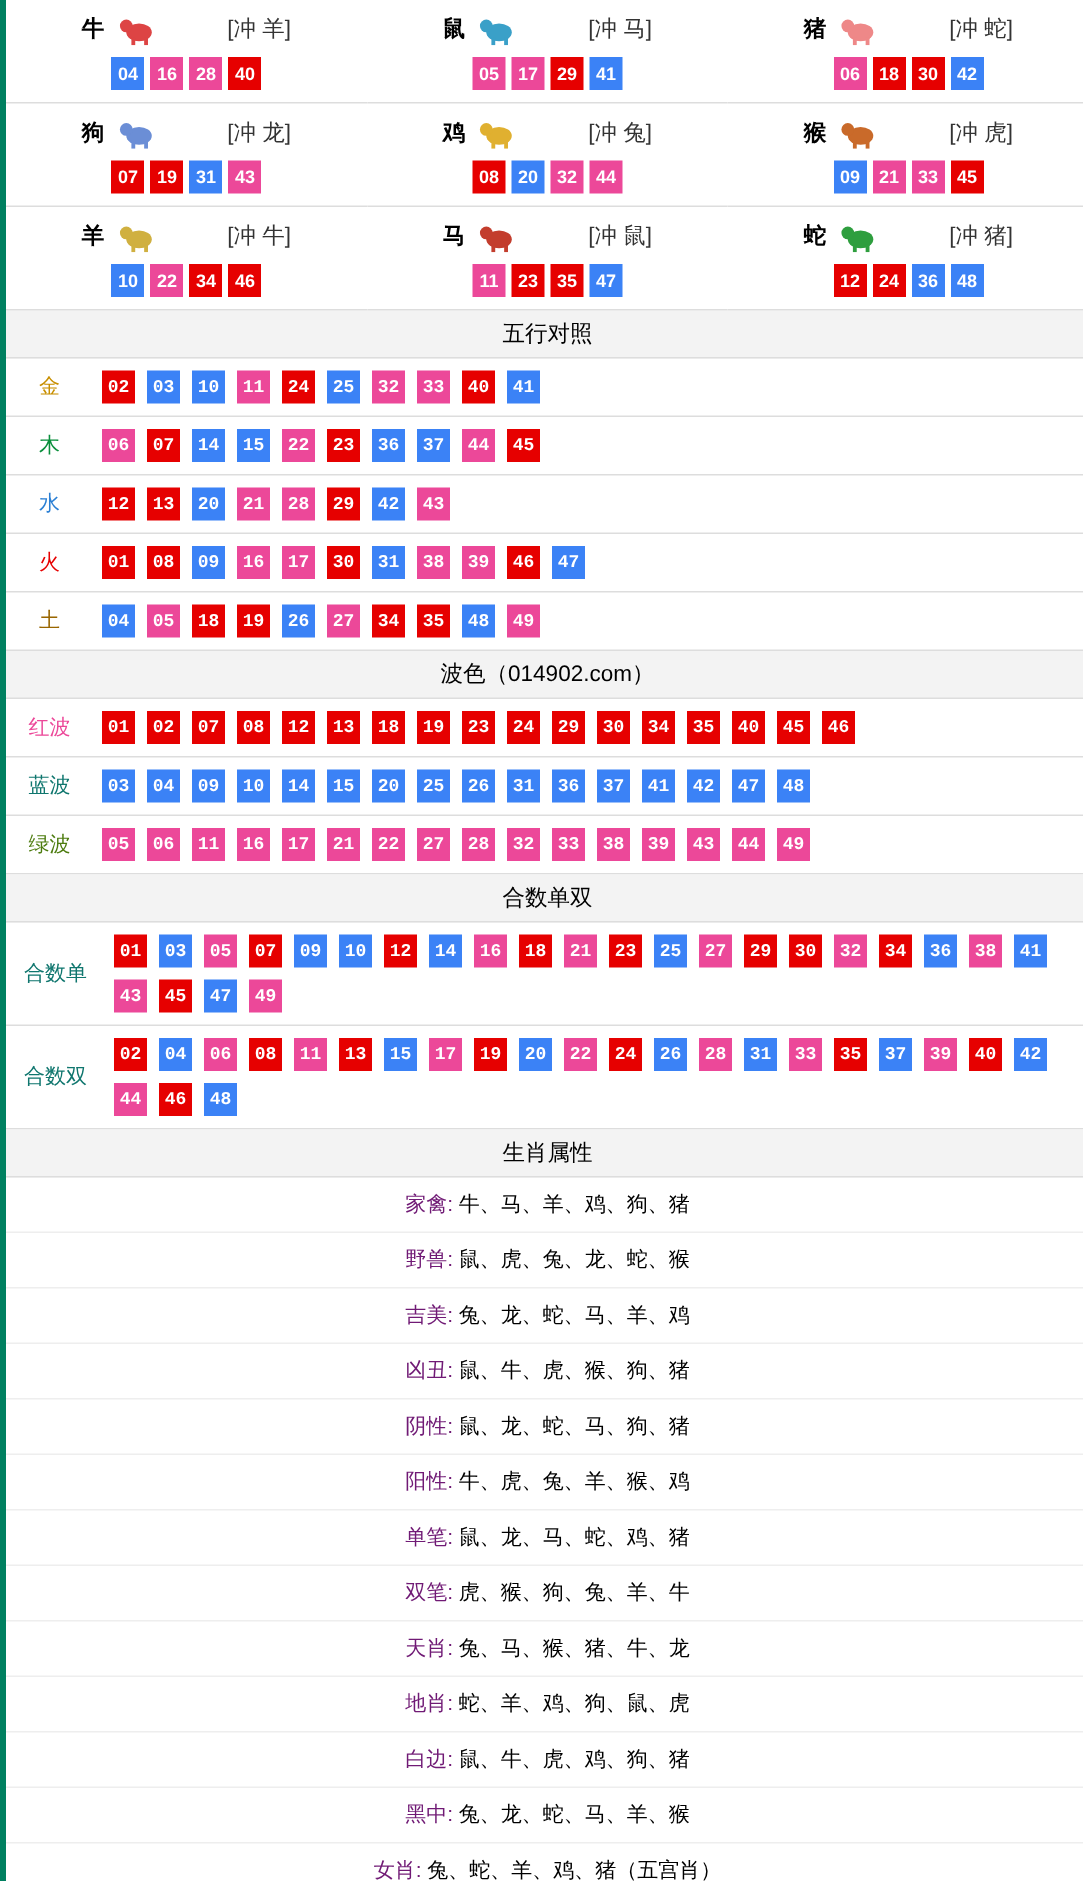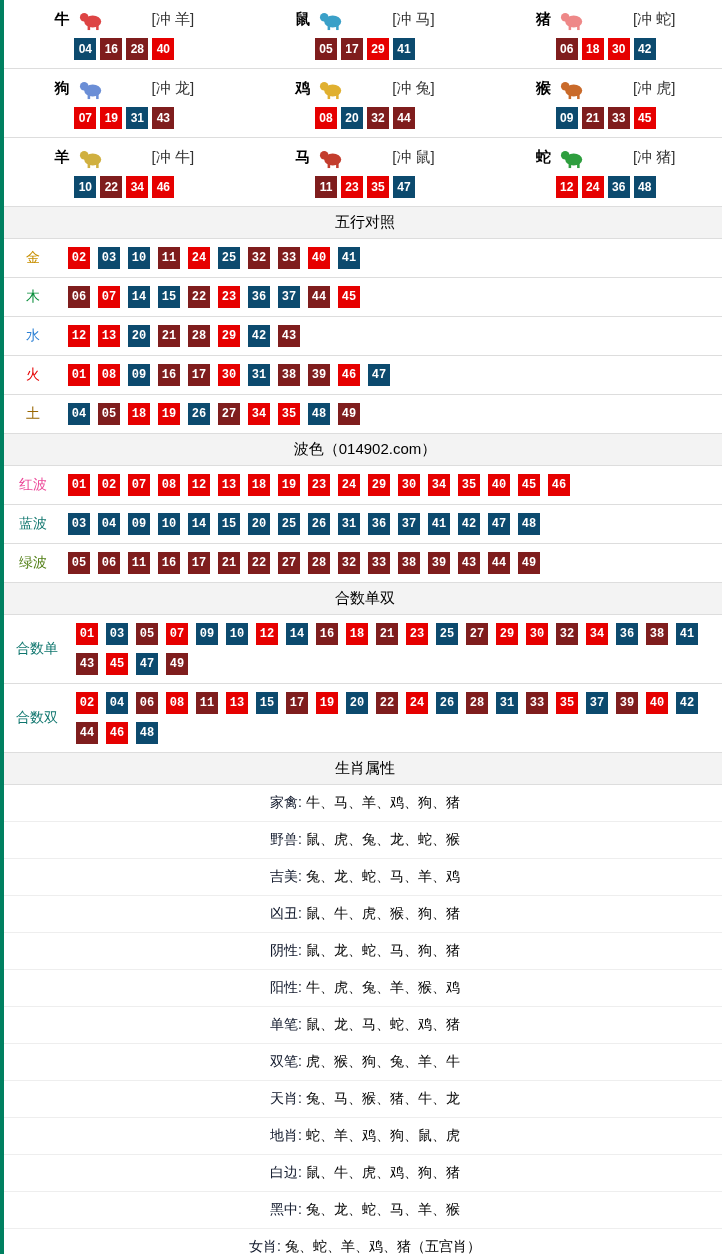--- a/index.html
+++ b/index.html
@@ -6,38 +6,38 @@
   .wrap { width:722px; margin:0 auto; border-left:4px solid #008060; border-right:4px solid #008060; }
   .zodiac-grid { display:grid; grid-template-columns:1fr 1fr 1fr; }
   .zodiac-cell { border-bottom:1px solid #ddd; text-align:center; padding:6px 0 8px; }
   .zodiac-line1 { display:flex; align-items:center; justify-content:center; gap:4px; font-size:15px; }
   .zodiac-name { font-weight:bold; }
   .zodiac-clash { color:#333;margin-left:40px; }
   .zodiac-icon { width:34px; height:26px; display:inline-block; }
   .zodiac-balls { margin-top:6px; display:flex; justify-content:center; gap:4px; }
   .ball { width:22px; height:22px; color:#fff; font-size:12px; display:inline-flex; align-items:center; justify-content:center; font-weight:bold; }
   .c-red { background:#e60000; }
-  .c-blue { background:#0c4a6e; }
-  .c-green { background:#7f1d1d; }
+  .c-blue { background:#3b82f6; }
+  .c-green { background:#ec4899; }
   table { width:100%; border-collapse:collapse; }
   th, td { border-bottom:1px solid #ddd; }
   .section-header { background:#f3f3f3; text-align:center; font-weight:normal; padding:6px 0; font-size:15px; }
   .row td:first-child { width:50px; text-align:center; padding:8px 4px; }
   .row td:last-child { padding:8px 6px; }
   .ball-row { display:flex; flex-wrap:wrap; gap:8px;font-family:Liberation Mono, monospace; }
   .lbl-gold { color:#c88f00; }
   .lbl-wood { color:#0a8f3c; }
   .lbl-water { color:#2a7fd4; }
   .lbl-fire { color:#e60000; }
   .lbl-earth { color:#996600; }
   .lbl-redwave { color:#ec4899; }
   .lbl-bluewave { color:#0f766e; }
   .lbl-greenwave { color:#4d7c0f; }
   .attr-row { text-align:center; padding:9px 0; border-bottom:1px solid #eee; }
-  .attr-label { color:#0f172a; }
+  .attr-label { color:#701a75; }
 </style>
 </head>
 <body>
 
 <div class="wrap">
 
   <div id="zodiac" class="zodiac-grid">
       <div class="zodiac-cell">
         <div class="zodiac-line1">
           <span class="zodiac-name">牛</span>

